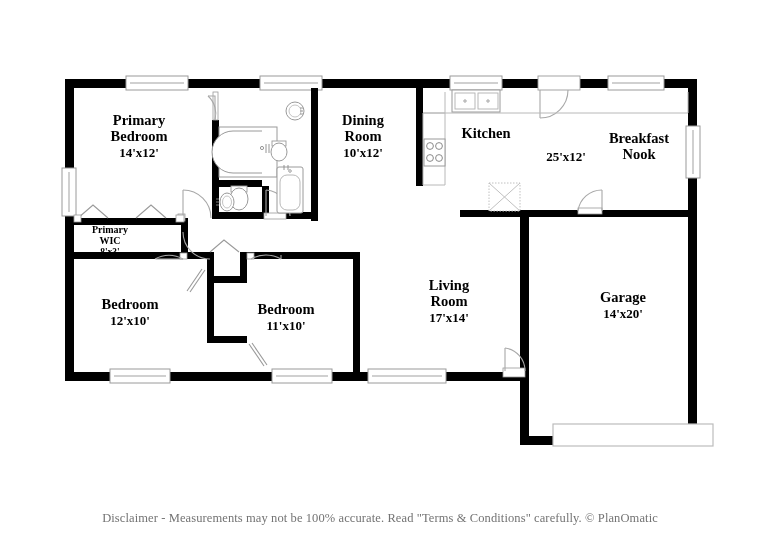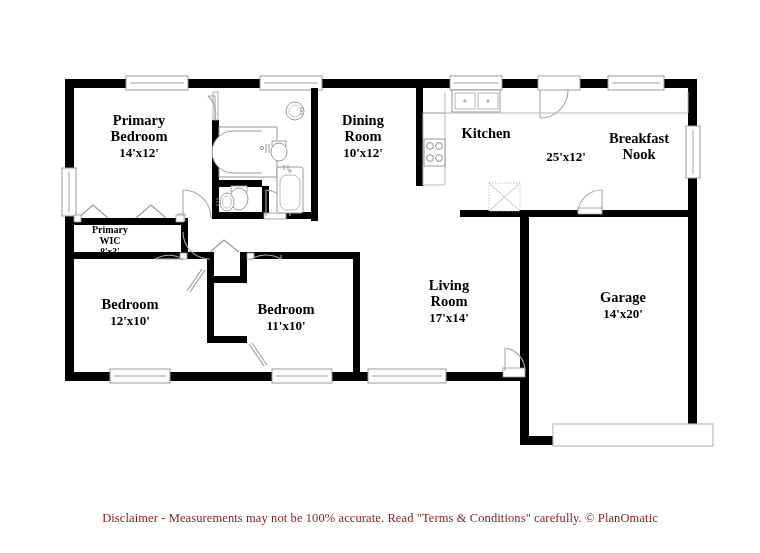--- a/index.html
+++ b/index.html
@@ -24,21 +24,21 @@
   .room-name-sm{font-size:10px;}
   .room-dim-sm{font-size:9.5px;}
 
   .disclaimer{
     position:absolute;
     left:0;right:0;
     top:511px;
     text-align:center;
     font-family:"Liberation Serif", serif;
     font-size:12.5px;
-    color:#7f1d1d;
+    color:#737373;
     letter-spacing:0.1px;
     white-space:nowrap;
   }
 </style>
 </head>
 <body>
 
 <div id="plan-root">
 
 <svg id="floorplan" viewBox="0 0 760 553" xmlns="http://www.w3.org/2000/svg">

